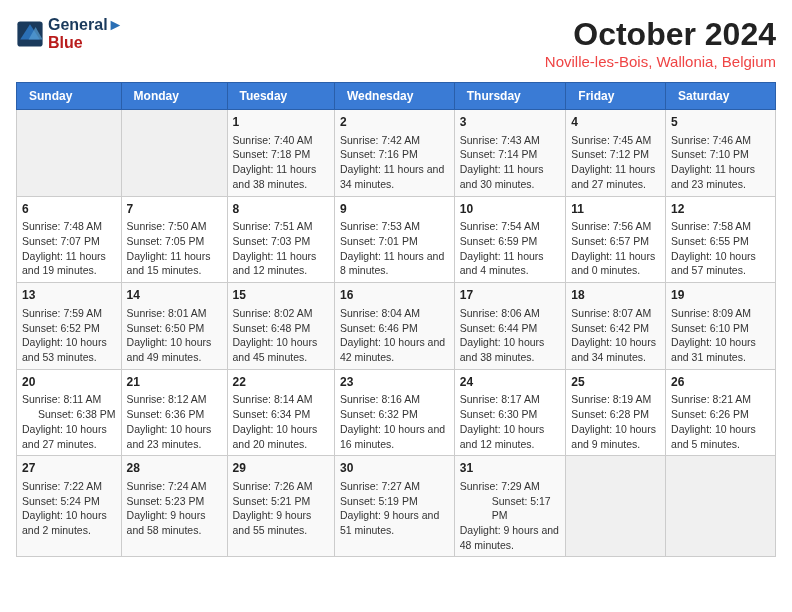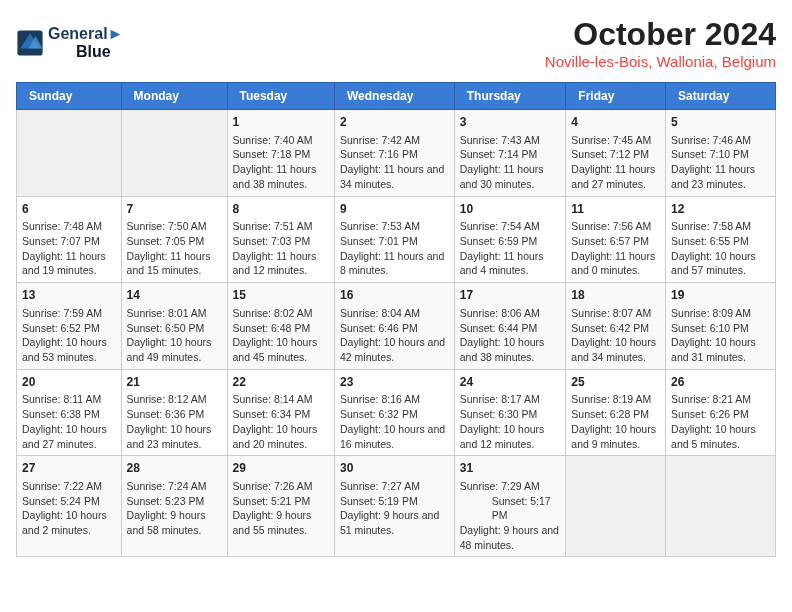--- a/index.html
+++ b/index.html
@@ -6,21 +6,21 @@
     body {
       font-family: Arial, sans-serif;
       background: #fff;
       width: 792px;
       min-height: 612px;
       padding: 16px;
     }
     .header {
       display: flex;
       justify-content: space-between;
-      align-items: center;
+      align-items: flex-start;
       margin-bottom: 12px;
     }
     .logo {
       display: flex;
       align-items: center;
       gap: 4px;
     }
     .logo-icon {
       width: 28px;
       height: 28px;
@@ -82,21 +82,21 @@
 
 <div class="header">
   <div class="logo">
     <svg class="logo-icon" viewBox="0 0 40 40">
       <rect x="2" y="2" width="36" height="36" rx="4" fill="#1a3a5c"></rect>
       <polygon points="20,6 34,28 6,28" fill="#2a6fb5"></polygon>
       <polygon points="28,10 38,28 18,28" fill="#5a9fd4" opacity="0.7"></polygon>
     </svg>
     <div>
       <div style="font-size:16px;font-weight:bold;color:#1a3a5c;">General<span style="color:#2a6fb5;">►</span></div>
-      <div style="font-size:16px;font-weight:bold;color:#0f172a;margin-left:28px;">Blue</div>
+      <div style="font-size:16px;font-weight:bold;color:#b91c1c;">Blue</div>
     </div>
   </div>
   <div class="title-block">
     <h1>October 2024</h1>
     <h2>Noville-les-Bois, Wallonia, Belgium</h2>
   </div>
 </div>
 
 <table>
   <thead>
@@ -230,21 +230,21 @@
           <span class="day-num">19</span>
           <span style="display: block;">Sunrise: 8:09 AM</span>
           <span style="display: block;">Sunset: 6:10 PM</span>
           <span style="display: block;">Daylight: 10 hours and 31 minutes.</span>
         </td>
       </tr>
       <tr>
         <td>
           <span class="day-num">20</span>
           <span style="display: block;">Sunrise: 8:11 AM</span>
-          <span style="display: block;">Sunset: 6:38 PM</span>
+          <span style="display: block; text-align: right;">Sunset: 6:38 PM</span>
           <span style="display: block;">Daylight: 10 hours and 27 minutes.</span>
         </td>
         <td>
           <span class="day-num">21</span>
           <span style="display: block;">Sunrise: 8:12 AM</span>
           <span style="display: block;">Sunset: 6:36 PM</span>
           <span style="display: block;">Daylight: 10 hours and 23 minutes.</span>
         </td>
         <td>
           <span class="day-num">22</span>

